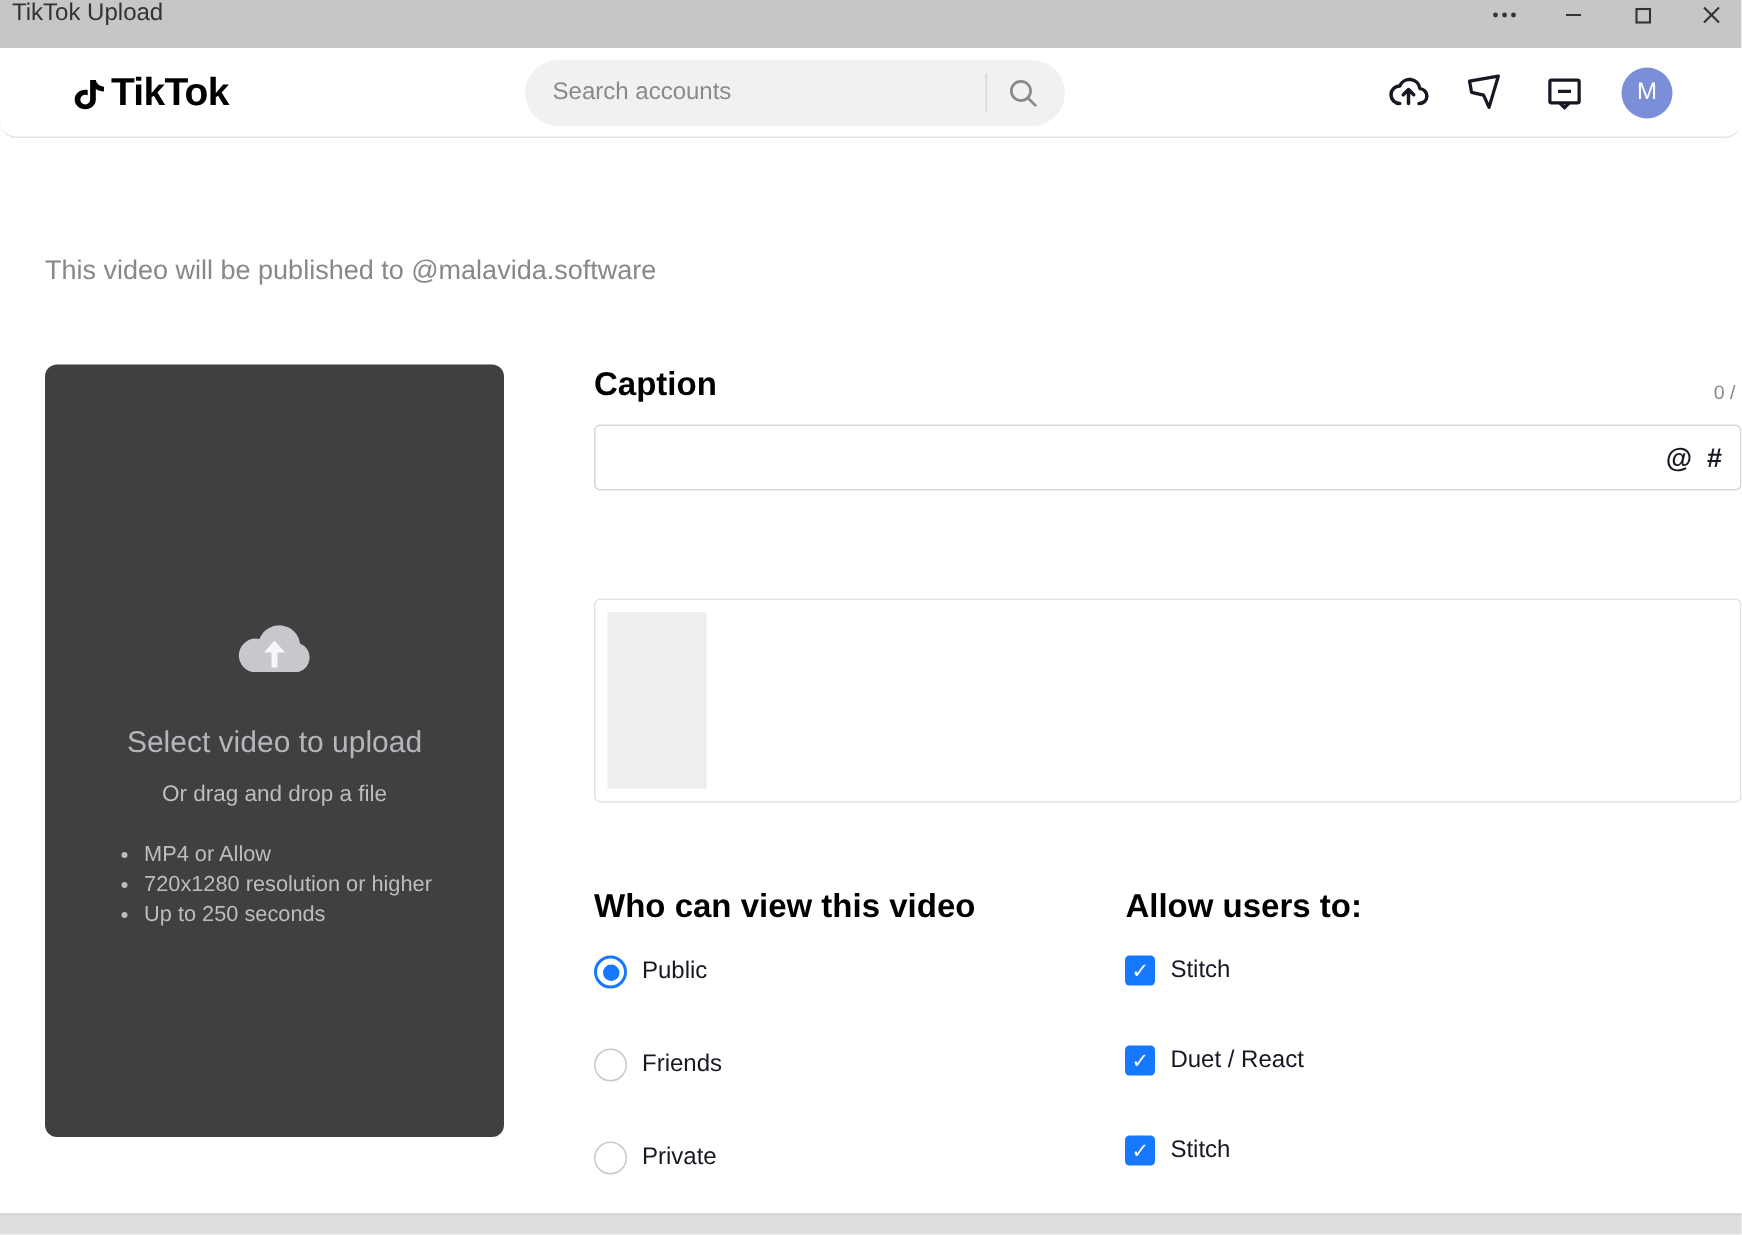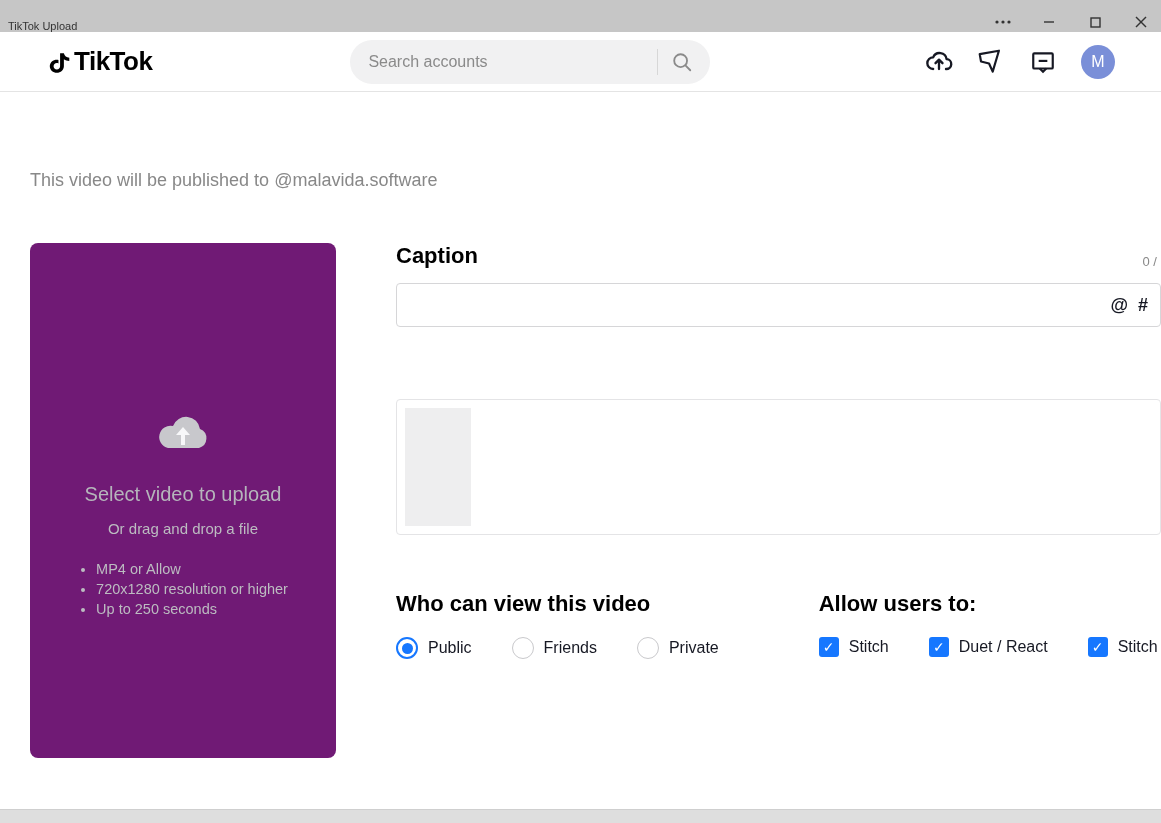--- a/index.html
+++ b/index.html
@@ -1,65 +1,65 @@
 <!DOCTYPE html>
 <html><head>
 <meta charset="utf-8">
 <style>
   * { box-sizing: border-box; margin: 0; padding: 0; }
   body { font-family: -apple-system, BlinkMacSystemFont, "Segoe UI", Arial, sans-serif; background: #fff; width: 1161px; height: 823px; overflow: hidden; }
 
   
-  .titlebar { height: 32px; background: #c6c6c6; display: flex; align-items: flex-end; justify-content: space-between; padding: 0 10px 0 8px; font-size: 11px; color: #333; }
+  .titlebar { height: 32px; background: #c6c6c6; display: flex; align-items: flex-start; justify-content: space-between; padding: 0 10px 0 8px; font-size: 16px; color: #333; }
   .titlebar-left { display:flex; align-items:center; }
   .titlebar-right { display: flex; align-items: center; gap: 26px; }
   .tb-btn { width: 20px; height: 20px; display:flex; align-items:center; justify-content:center; color:#333; }
 
   
-  .topnav { height: 60px; border-bottom: 1px solid #e4e4e4; display: flex; align-items: center; padding: 0 46px; }
+  .topnav { height: 60px; border-bottom: 1px solid #e4e4e4; display: flex; align-items: center; padding: 0 46px; border-radius: 11px; }
   .logo { display: flex; align-items: center; gap: 2px; font-weight: 800; font-size: 26px; letter-spacing: -0.5px; }
   .logo svg { width: 26px; height: 26px; }
   .search-wrap { margin-left: 198px; display:flex; align-items:center; background:#f1f1f2; border-radius: 30px; height: 44px; width: 360px; padding: 0 8px 0 18px; }
   .search-input { flex:1; border:none; background:transparent; outline:none; font-size:16px; color:#555; }
   .search-input::placeholder { color:#8a8a8a; }
   .search-divider { width:1px; height:26px; background:#d7d7d7; margin: 0 4px 0 8px;}
   .search-btn { width:40px; height:40px; display:flex; align-items:center; justify-content:center; color:#8a8a8a; }
   .nav-icons { margin-left:auto; display:flex; align-items:center; gap:24px; }
   .nav-icon { width:28px; height:28px; display:flex; align-items:center; justify-content:center; color:#161823; }
   .avatar { width:34px; height:34px; border-radius:50%; background:#7a8fd8; color:#fff; display:flex; align-items:center; justify-content:center; font-size:16px; font-weight:500; }
 
   
   .main { padding: 70px 0 0 30px; position:relative; }
   .page-title { font-size: 52px; font-weight: 800; letter-spacing:-1px; color:#000; }
   .page-sub { margin-top: 8px; font-size: 18px; color:#888; }
 
   .content-row { display:flex; margin-top: 52px; }
 
   
-  .dropzone { width: 306px; height: 515px; background:#701a75; border-radius: 8px; display:flex; flex-direction:column; align-items:center; padding-top: 170px; }
+  .dropzone { width: 306px; height: 515px; background:#404040; border-radius: 8px; display:flex; flex-direction:column; align-items:center; padding-top: 170px; }
   .dz-icon { color:#c8c8cc; margin-bottom: 26px; }
   .dz-title { font-size: 20px; color:#b5b5bb; font-weight:500; }
   .dz-sub { margin-top: 14px; font-size: 15px; color:#bcbcc1; }
   .dz-list { margin-top: 24px; list-style: disc; text-align:left; color:#bcbcc1; font-size:14.5px; padding-left: 18px; }
   .dz-list li { margin-bottom: 4px; }
 
   
   .form-col { margin-left: 60px; flex:1; padding-right: 0; }
   .section-label { font-size: 22px; font-weight: 700; color:#000; }
   .caption-head { display:flex; justify-content:space-between; align-items:flex-end; padding-right: 4px;}
   .caption-count { font-size: 13px; color:#888; }
   .caption-box { margin-top: 14px; border:1px solid #d6d6d8; border-radius:4px; height: 44px; display:flex; align-items:center; padding: 0 12px; width: 765px; }
   .caption-input { flex:1; border:none; outline:none; font-size:15px; }
   .caption-sym { font-size:18px; font-weight:700; margin-left: 10px; color:#161823; cursor:pointer; }
 
   .cover-box { margin-top:14px; border:1px solid #e4e4e6; border-radius:4px; padding: 8px; width: 765px; height: 136px; }
   .cover-thumb { width: 66px; height: 118px; background:#eeeeef; }
 
   .lower-row { display:flex; margin-top: 56px; gap: 100px; }
-  .radio-group, .check-group { display:flex; gap: 40px; margin-top: 20px; }
+  .radio-group, .check-group { display:flex; gap: 40px; margin-top: 20px; flex-direction: column; }
   .radio-item, .check-item { display:flex; align-items:center; gap: 10px; font-size:16px; color:#161823; }
   .radio { width:22px; height:22px; border-radius:50%; border:1.5px solid #c9c9cc; display:flex; align-items:center; justify-content:center; }
   .radio.checked { border:2px solid #1677ff; }
   .radio.checked::after { content:""; width:11px; height:11px; border-radius:50%; background:#1677ff; }
   .check { width:20px; height:20px; border-radius:3px; background:#1677ff; color:#fff; display:flex; align-items:center; justify-content:center; font-size:14px; }
 
   
   .bottombar { position:absolute; bottom:0; left:0; right:0; height:14px; background:#dedede; border-top:1px solid #cfcfcf;}
 </style>
 </head>

